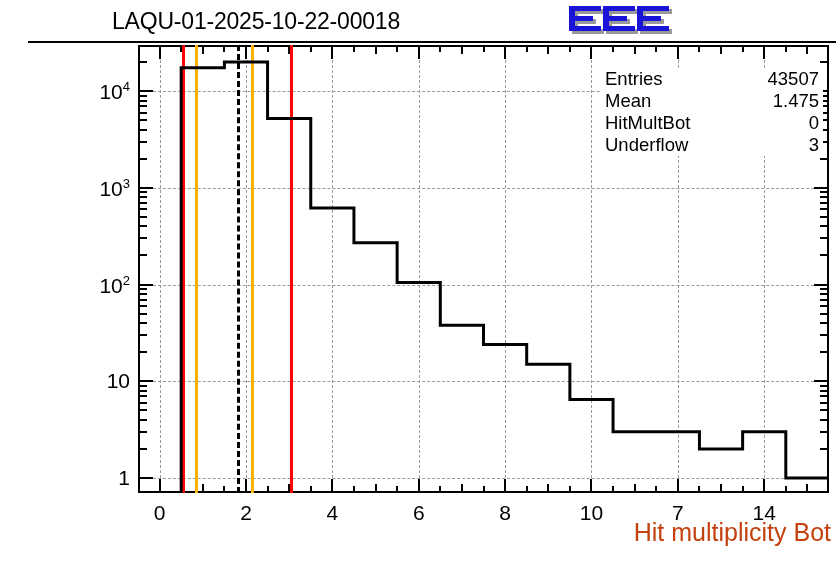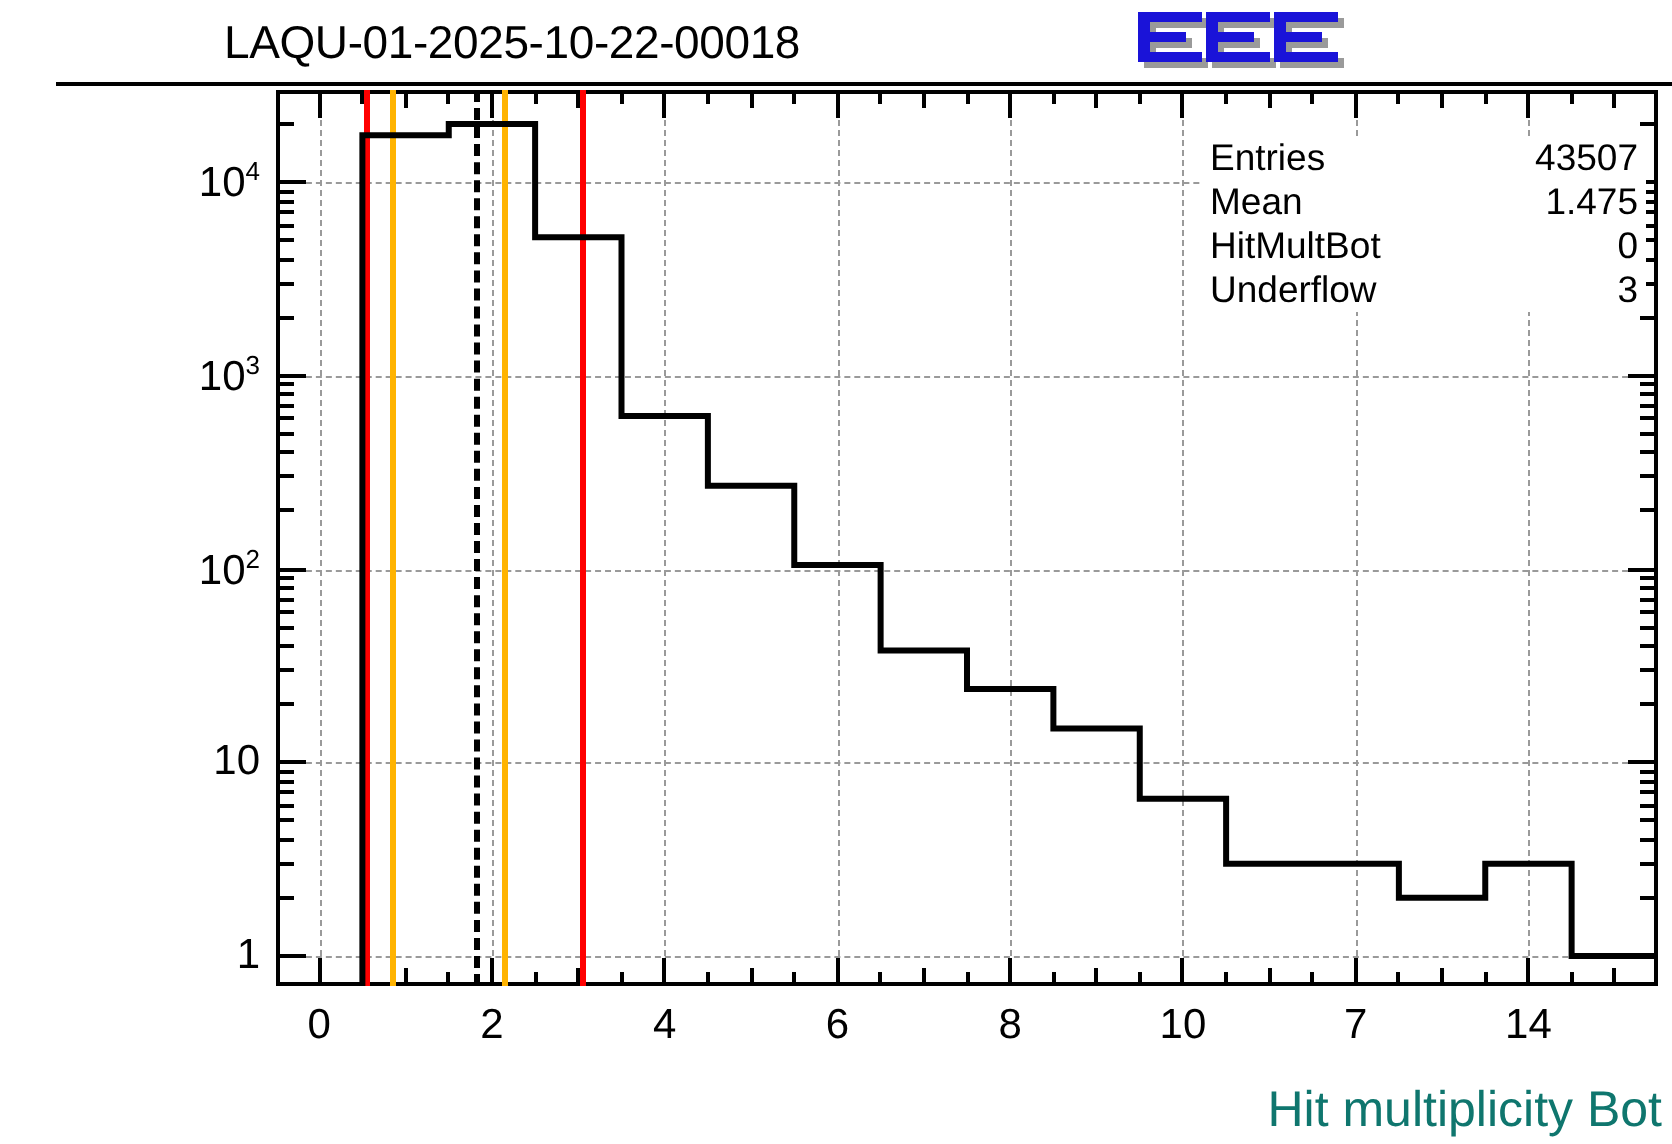--- a/index.html
+++ b/index.html
@@ -61,22 +61,22 @@
     position: absolute;
     font-size: 21px; color:#000;
     text-align: right;
     white-space: nowrap;
     transform: translateY(-50%);
   }
   .ylab sup { font-size: 13px; vertical-align: super; }
 
   .axis-title {
     position: absolute;
-    right: 33px; bottom: 2px;
-    font-size: 25px; color:#0f766e;
+    right: 33px; bottom: 25px;
+    font-size: 25px; color:#c2410c;
     white-space: nowrap;
   }
 
   
   .vline { position:absolute; width:3px; }
   .vline.dashed {
     width: 0;
     border-left: 3px dashed #000;
     background: none;
   }

